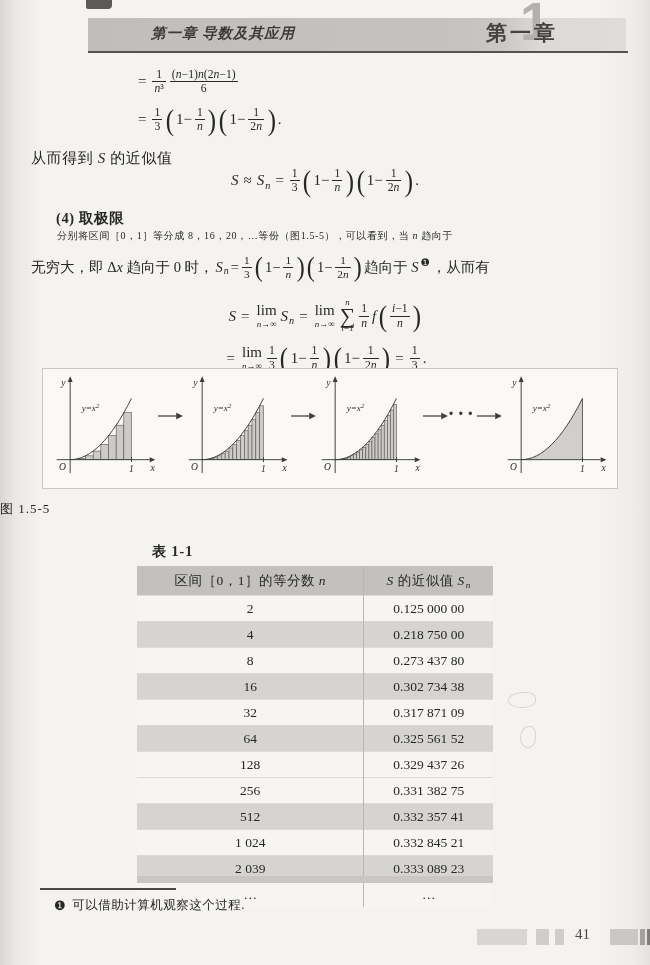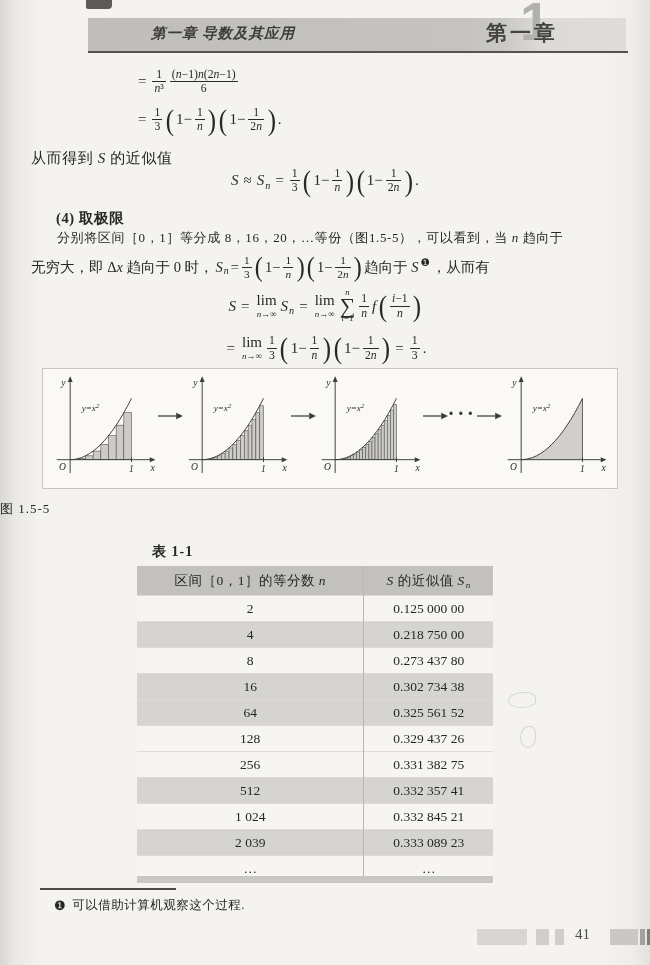--- a/index.html
+++ b/index.html
@@ -24,21 +24,21 @@
   .mathline{display:inline-flex;align-items:center;font-size:15px;white-space:nowrap;}
   .mathline i{font-style:italic;}
   .mtok{margin:0 1px;}
   .op{margin:0 4px;}
   .frac{display:inline-block;text-align:center;font-size:0.78em;line-height:1.15;margin:0 2px;}
   .fn{display:block;border-bottom:1px solid #2a2a28;padding:0 2px 0px 2px;}
   .fd{display:block;padding:0 2px;}
   .bp{font-size:1.95em;font-weight:400;line-height:0.9;margin:0 0.5px;transform:scaleX(0.85);}
   .msub{font-size:0.68em;position:relative;top:0.4em;margin-right:1px;}
   .note-sup{font-size:0.72em;position:relative;top:-0.45em;margin:0 1px;}
-  .lim{display:inline-flex;flex-direction:column;align-items:center;margin:6px 3px;line-height:1;}
+  .lim{display:inline-flex;flex-direction:column;align-items:center;margin:16px 3px;line-height:1;}
   .limtop{font-size:1em;}
   .limbot{font-size:0.6em;margin-top:2px;}
   .sum{display:inline-flex;flex-direction:column;align-items:center;margin:0 2px;line-height:0.85;}
   .sumtop{font-size:0.58em;}
   .sumsig{font-size:1.45em;}
   .sumbot{font-size:0.58em;}
   .inline-flex-line{display:flex;align-items:center;}
   
   .figbox{left:42px;top:368px;width:576px;height:121px;background:#faf9f6;
     border:1px solid #c7c6c2;box-sizing:border-box;display:flex;align-items:center;
@@ -135,21 +135,21 @@
         <span class="frac">
           <span class="fn">1</span>
           <span class="fd">2<i>n</i></span>
         </span>
         <span class="bp">)</span>
         <span class="mtok ">.</span>
       </span>
   </div>
 
   <div class="abs cn bold" style="left:56px;top:208px;">(4) 取极限</div>
-  <div class="abs cn mathline" style="left:56px;top:229px;font-size:13px;">
+  <div class="abs cn mathline" style="left:56px;top:229px;font-size:10px;">
       <span class="mtok ">分别将区间［0，1］等分成 8，16，20，…等份（图1.5-5），可以看到，当 <i>n</i> 趋向于</span>
     </div>
   <div class="abs inline-flex-line mathline" style="left:30px;top:248px;height:38px;font-size:14.5px;">
       <span class="mtok ">无穷大，即 Δ<i>x</i> 趋向于 0 时，</span>
       <span class="mtok "><i>S</i></span>
       <span class="msub"><i>n</i></span>
       <span class="mtok ">=</span>
       <span class="frac">
         <span class="fn">1</span>
         <span class="fd">3</span>
@@ -375,20 +375,24 @@
           <td class="c2">0.218 750 00</td>
         </tr>
         <tr class="plain">
           <td class="c1">8</td>
           <td class="c2">0.273 437 80</td>
         </tr>
         <tr class="shaded">
           <td class="c1">16</td>
           <td class="c2">0.302 734 38</td>
         </tr>
+        <tr class="plain">
+          <td class="c1">32</td>
+          <td class="c2">0.317 871 09</td>
+        </tr>
         <tr class="shaded">
           <td class="c1">64</td>
           <td class="c2">0.325 561 52</td>
         </tr>
         <tr class="plain">
           <td class="c1">128</td>
           <td class="c2">0.329 437 26</td>
         </tr>
         <tr class="plain">
           <td class="c1">256</td>

